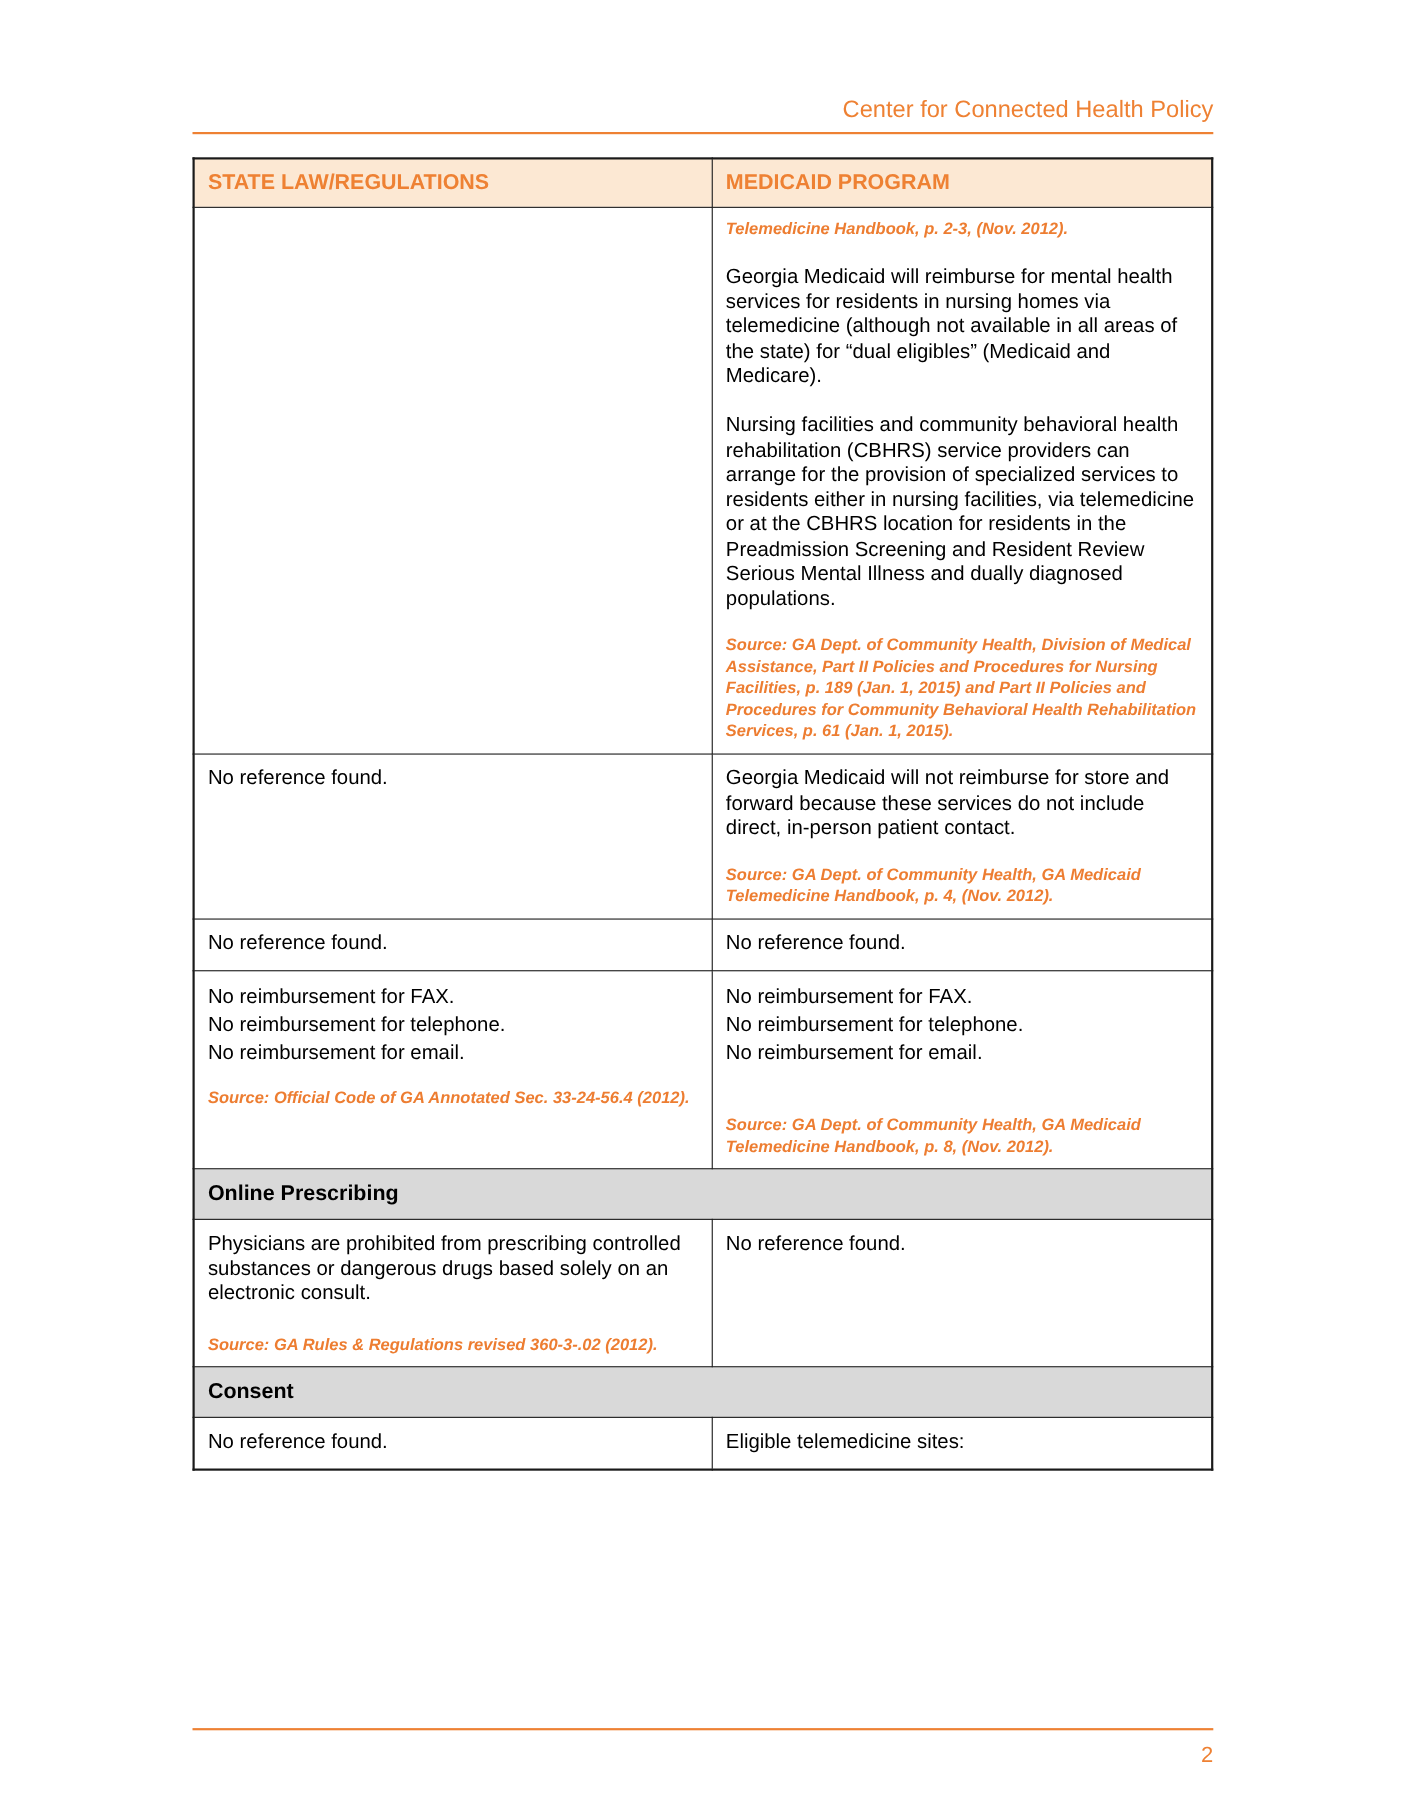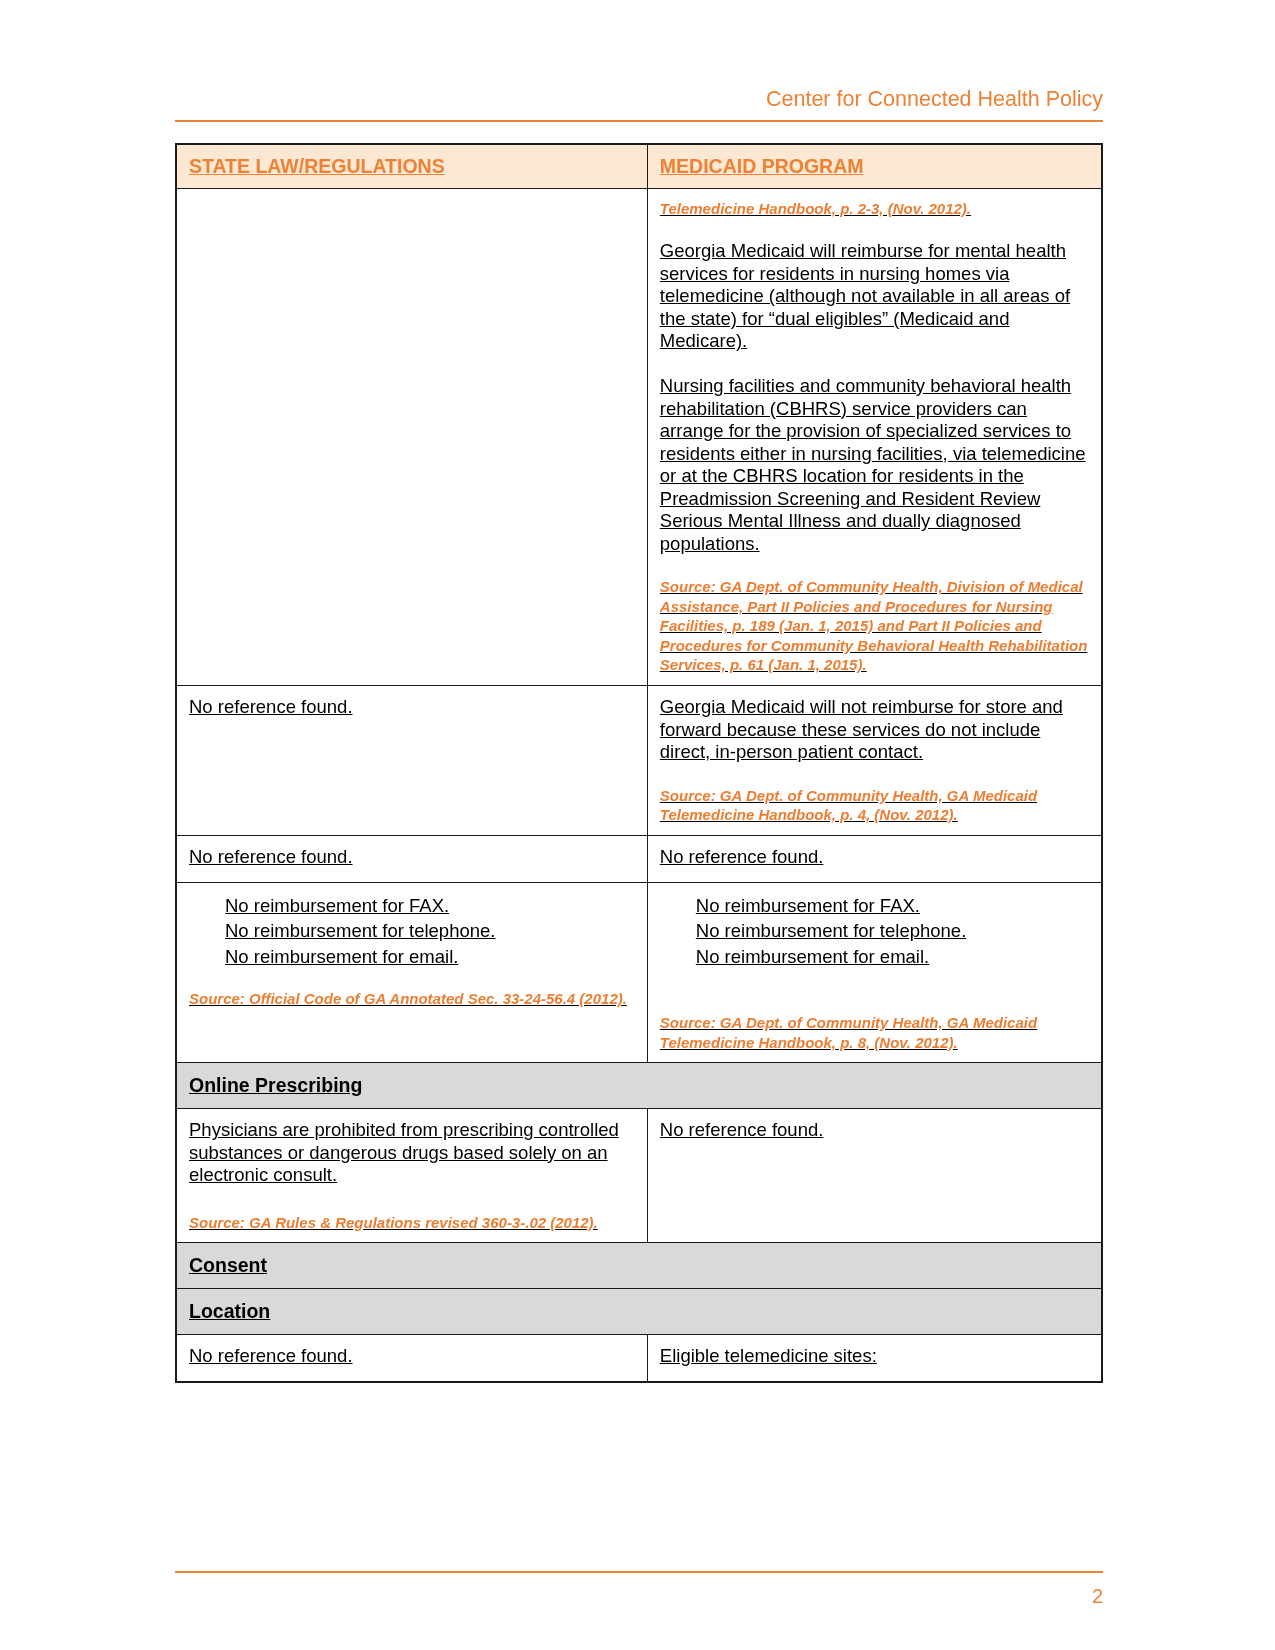--- a/index.html
+++ b/index.html
@@ -39,21 +39,20 @@
     border-collapse:collapse;
     margin-top:21px;
     border:2px solid var(--border);
   }
   table.policy-table th,
   table.policy-table td{
     border:1.5px solid var(--border);
     vertical-align:top;
     text-align:left;
     padding:10px 12px;
-    text-decoration:underline;
   }
   thead th{
     background:var(--header-bg);
     color:var(--accent);
     font-size:19.5px;
     font-weight:bold;
     padding:12px 12px;
   }
   th.col-left, td.col-left{width:50.9%;}
   th.col-right, td.col-right{width:49.1%;}
@@ -61,21 +60,21 @@
     background:var(--band-bg);
     font-weight:bold;
     font-size:19.5px;
     padding:11px 12px;
     color:#000;
   }
   .blk{margin:0;}
   .blk + .blk{margin-top:22px;}
   .line + .line{margin-top:0;}
   .para{font-size:18.5px;line-height:1.22;}
-  .line{font-size:18.5px;line-height:1.38;margin-left:36px;}
+  .line{font-size:18.5px;line-height:1.38;}
   .source{
     color:var(--source);
     font-weight:bold;
     font-style:italic;
     font-size:15px;
     line-height:1.3;
   }
   .footer{
     margin-top:auto;
     padding-bottom:42px;
@@ -156,23 +155,20 @@
             <div class="blk para">Physicians are prohibited from prescribing controlled substances or dangerous drugs based solely on an electronic consult.</div>
             <div class="blk source" style="margin-top: 26px;">Source: GA Rules &amp; Regulations revised 360-3-.02 (2012).</div>
           </td>
           <td class="col-right">
             <div class="blk para">No reference found.</div>
           </td>
         </tr>
         <tr class="section-row">
           <td colspan="2">Consent</td>
         </tr>
-        <tr class="section-row">
-          <td colspan="2">Location</td>
-        </tr>
         <tr class="data-row" style="height: 47px;">
           <td class="col-left">
             <div class="blk para">No reference found.</div>
           </td>
           <td class="col-right">
             <div class="blk para">Eligible telemedicine sites:</div>
           </td>
         </tr>
       </tbody>
   </table>

